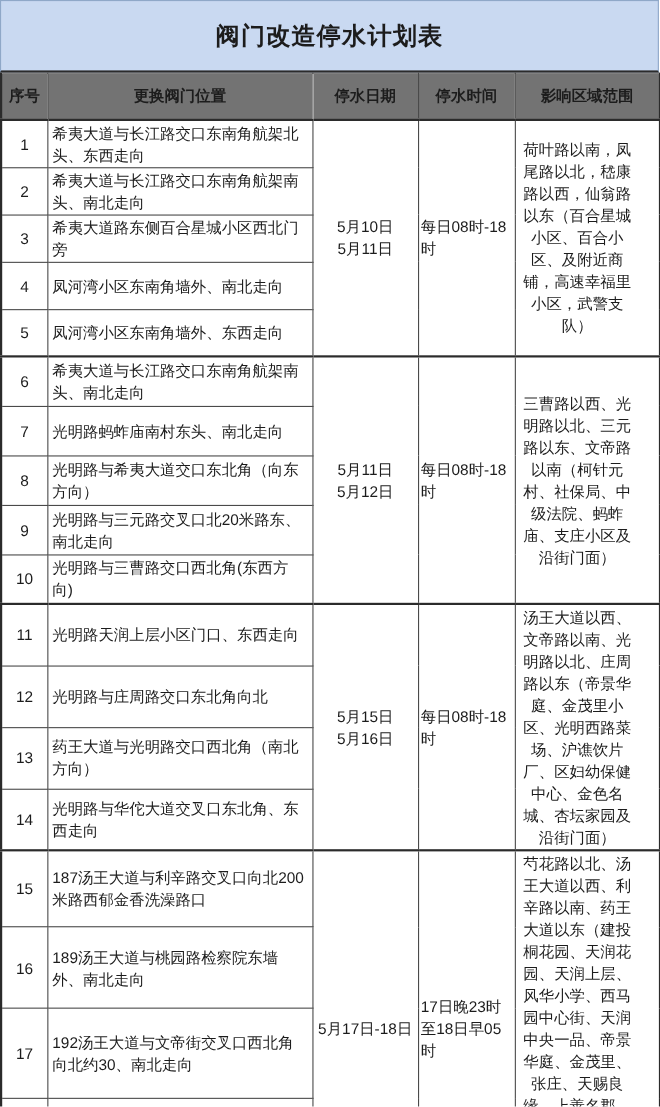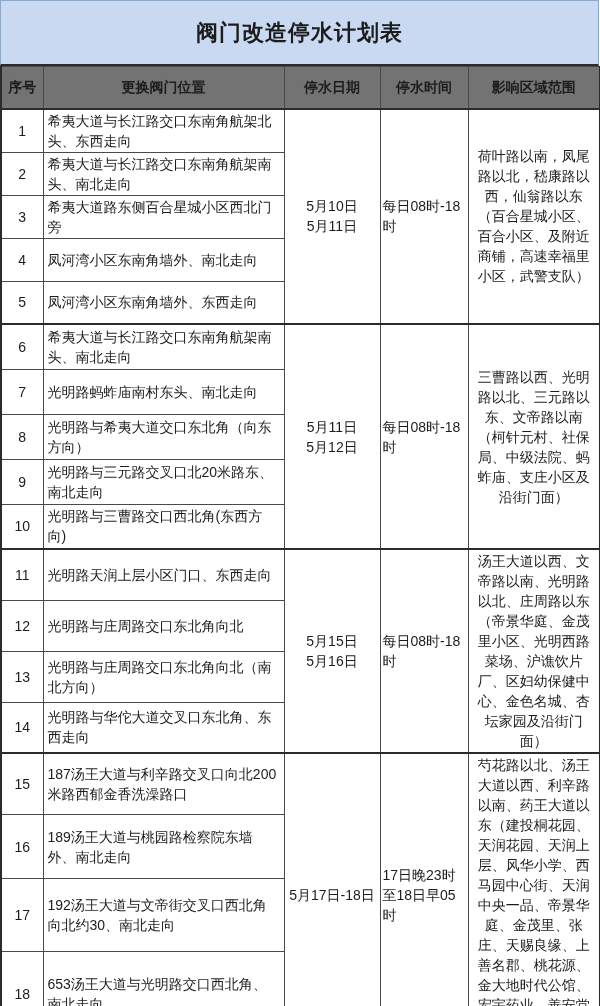--- a/index.html
+++ b/index.html
@@ -50,21 +50,21 @@
   .plan th {
     font-weight: bold;
     text-align: center;
     height: 42px;
     background: #737373;
   }
   .plan td.no   { text-align: center; }
   .plan td.loc  { text-align: left; padding-left: 4px; padding-right: 3px; }
   .plan td.date { text-align: center; white-space: pre-line; }
   .plan td.time { text-align: left; }
-  .plan td.area { text-align: center; padding-left: 3px; padding-right: 3px; }
+  .plan td.area { text-align: center; padding-left: 3px; padding-right: 21px; }
   .plan tr.grp-start td { border-top: 2px solid #2b2b2b; }
 </style>
 </head>
 <body>
 
 <div class="sheet">
 
   <div class="title-bar">阀门改造停水计划表</div>
 
   <table class="plan">
@@ -143,21 +143,21 @@
 5月16日</td>
         <td class="time" rowspan="4">每日08时-18时</td>
         <td class="area" rowspan="4">汤王大道以西、文帝路以南、光明路以北、庄周路以东（帝景华庭、金茂里小区、光明西路菜场、沪谯饮片厂、区妇幼保健中心、金色名城、杏坛家园及沿街门面）</td>
       </tr>
       <tr style="height:46px">
         <td class="no">12</td>
         <td class="loc">光明路与庄周路交口东北角向北</td>
       </tr>
       <tr style="height:46px">
         <td class="no">13</td>
-        <td class="loc">光明路与庄周路交口东北角向北（南北方向）</td>
+        <td class="loc">药王大道与光明路交口西北角（南北方向）</td>
       </tr>
       <tr style="height:46px">
         <td class="no">14</td>
         <td class="loc">光明路与华佗大道交叉口东北角、东西走向</td>
       </tr>
 
       <tr class="grp-start" style="height:56px">
         <td class="no">15</td>
         <td class="loc">187汤王大道与利辛路交叉口向北200米路西郁金香洗澡路口</td>
         <td class="date" rowspan="4">5月17日-18日</td>

